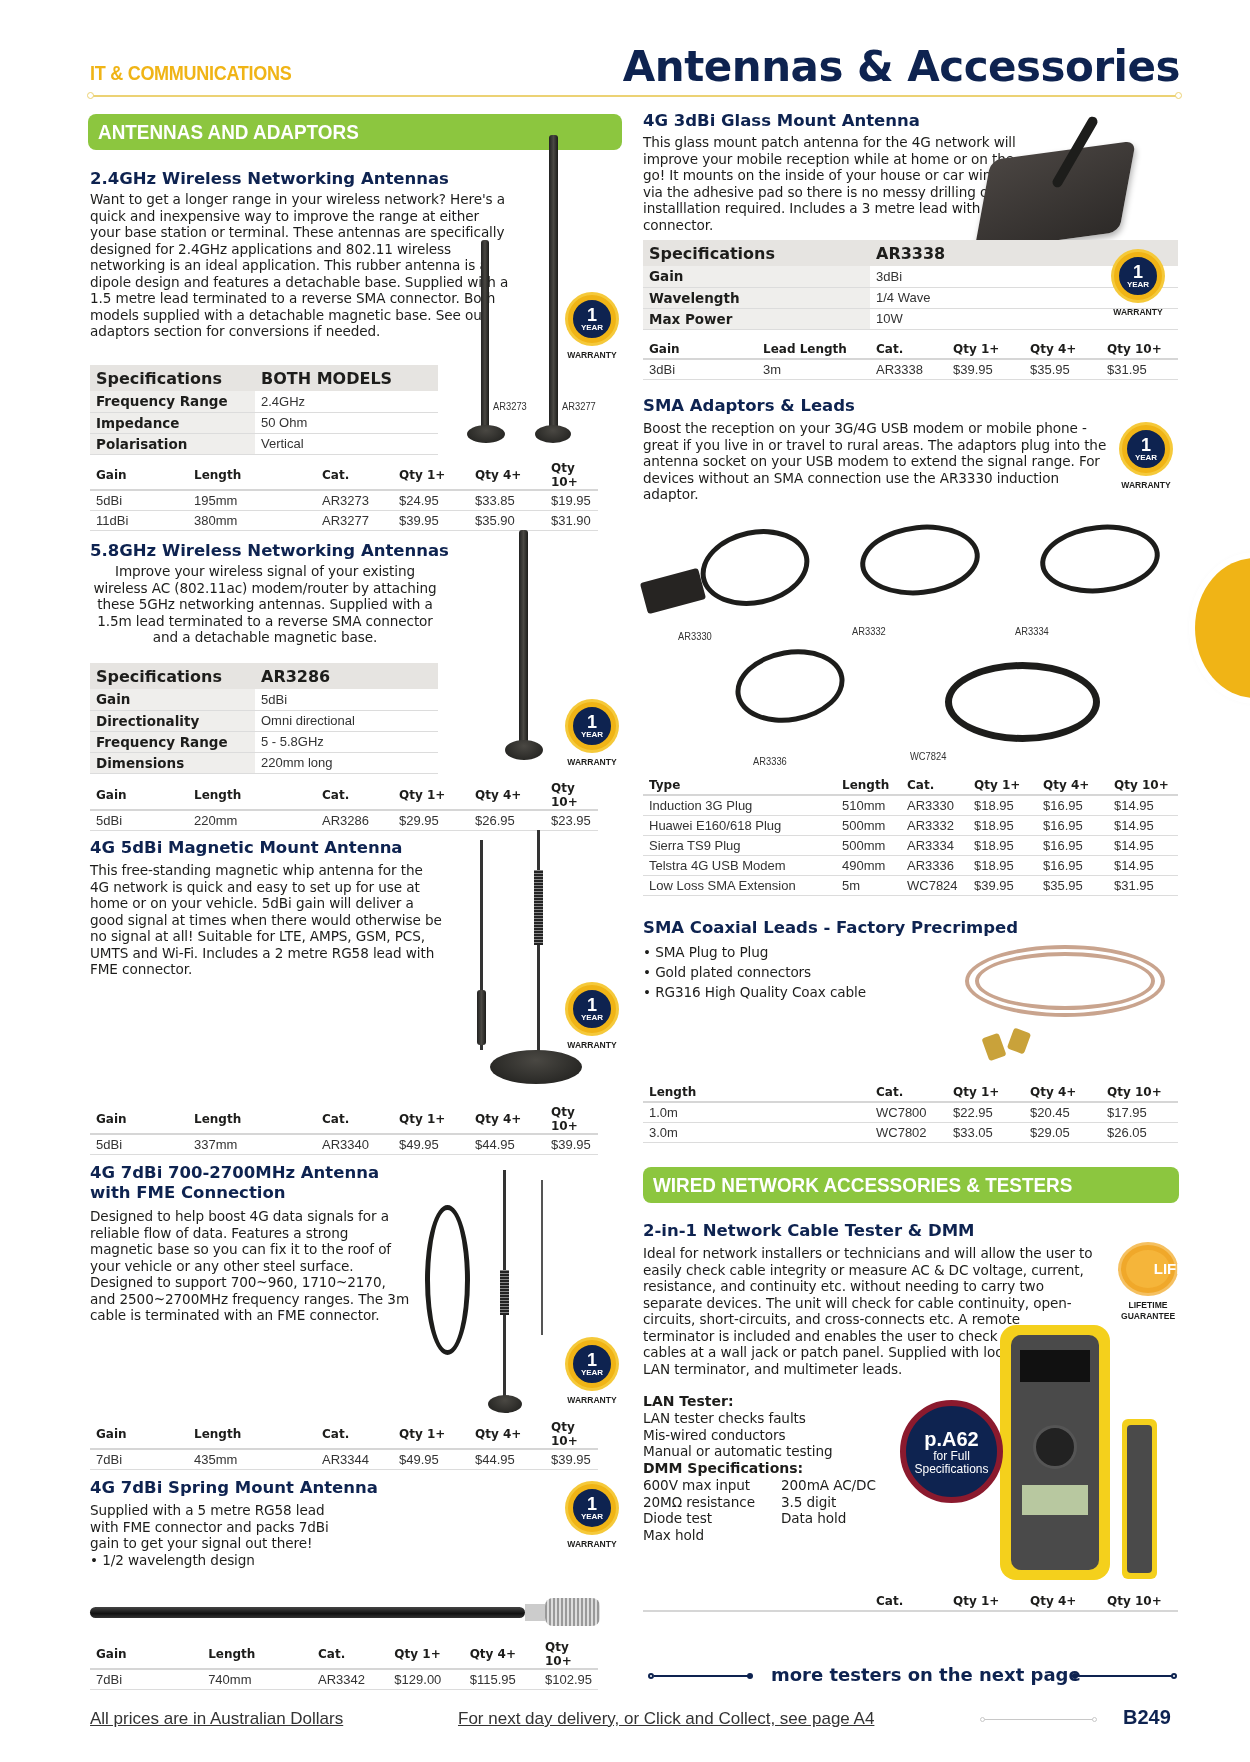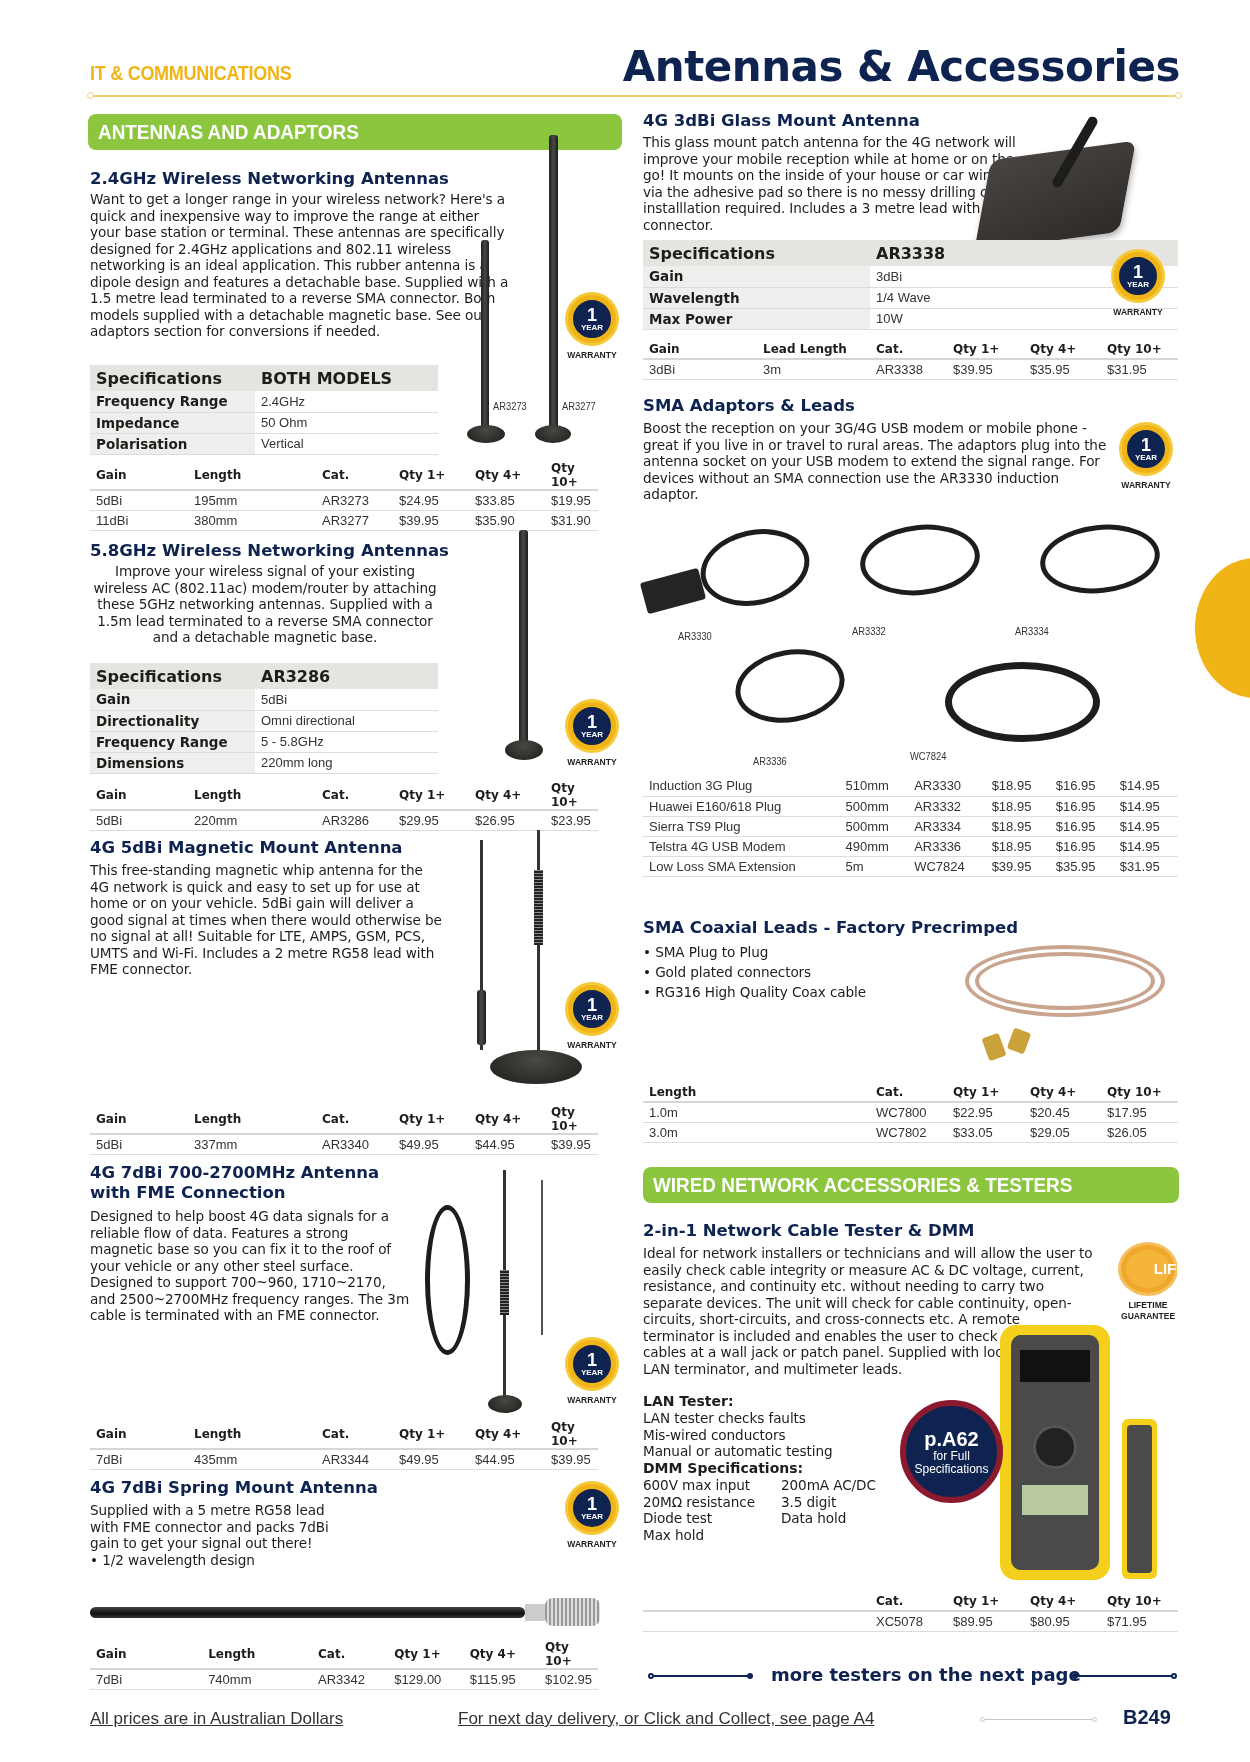--- a/index.html
+++ b/index.html
@@ -387,20 +387,28 @@
 <div class="abs cable-loop" style="left:735px;top:650px;width:110px;height:72px;transform:rotate(-10deg);"></div>
 <div class="abs cable-loop" style="left:945px;top:662px;width:155px;height:80px;border-width:7px;"></div>
 <div class="abs img-label" style="left:678px;top:630px;">AR3330</div>
 <div class="abs img-label" style="left:852px;top:625px;">AR3332</div>
 <div class="abs img-label" style="left:1015px;top:625px;">AR3334</div>
 <div class="abs img-label" style="left:753px;top:755px;">AR3336</div>
 <div class="abs img-label" style="left:910px;top:750px;">WC7824</div>
 
 <table class="abs price" style="left:643px;top:776px;width:535px;">
   <tbody>
+      <tr>
+        <th style="width:193px">Type</th>
+        <th style="width:65px">Length</th>
+        <th style="width:67px">Cat.</th>
+        <th style="width:69px">Qty 1+</th>
+        <th style="width:71px">Qty 4+</th>
+        <th>Qty 10+</th>
+      </tr>
   <tr>
         <td>Induction 3G Plug</td>
         <td>510mm</td>
         <td>AR3330</td>
         <td>$18.95</td>
         <td>$16.95</td>
         <td>$14.95</td>
       </tr>
   <tr>
         <td>Huawei E160/618 Plug</td>
@@ -526,27 +534,20 @@
 
 <table class="abs price" style="left:643px;top:1592px;width:535px;">
   <tbody>
       <tr>
         <th style="width:227px;"></th>
         <th style="width:77px">Cat.</th>
         <th style="width:77px">Qty 1+</th>
         <th style="width:77px">Qty 4+</th>
         <th>Qty 10+</th>
       </tr>
-  <tr>
-        <td></td>
-        <td>XC5078</td>
-        <td>$89.95</td>
-        <td>$80.95</td>
-        <td>$71.95</td>
-      </tr>
 </tbody>
   </table>
 
 <div class="abs" style="left:648px;top:1673px;width:6px;height:6px;border:2px solid #0e2350;border-radius:50%;"></div>
 <div class="abs" style="left:654px;top:1675px;width:95px;height:2px;background:#0e2350;"></div>
 <div class="abs" style="left:747px;top:1673px;width:6px;height:6px;background:#0e2350;border-radius:50%;"></div>
 <div class="abs more-next" style="left:771px;top:1664px;">more testers on the next page</div>
 <div class="abs" style="left:1072px;top:1673px;width:6px;height:6px;background:#0e2350;border-radius:50%;"></div>
 <div class="abs" style="left:1078px;top:1675px;width:95px;height:2px;background:#0e2350;"></div>
 <div class="abs" style="left:1171px;top:1673px;width:6px;height:6px;border:2px solid #0e2350;border-radius:50%;"></div>

